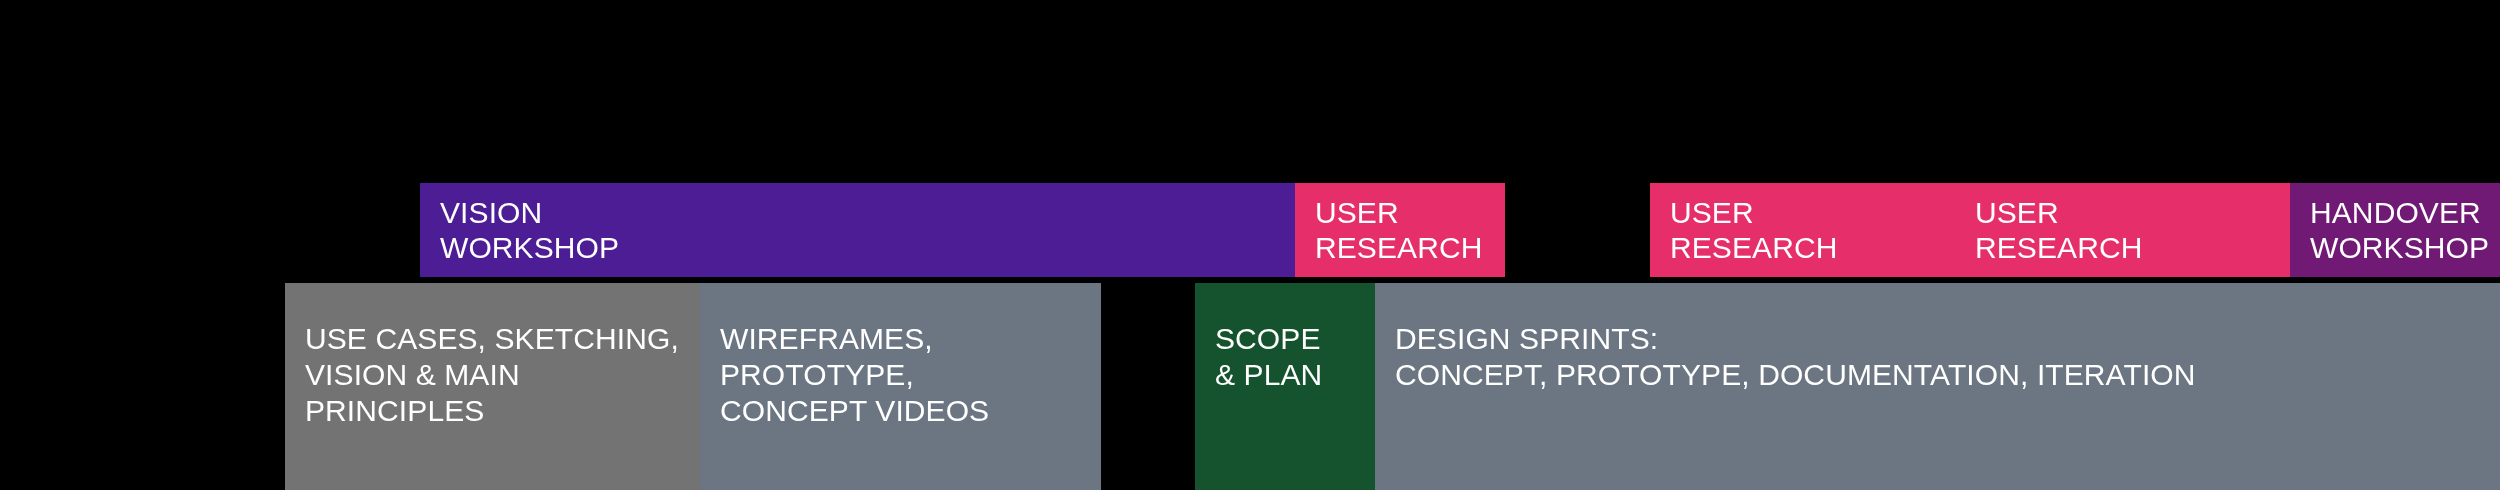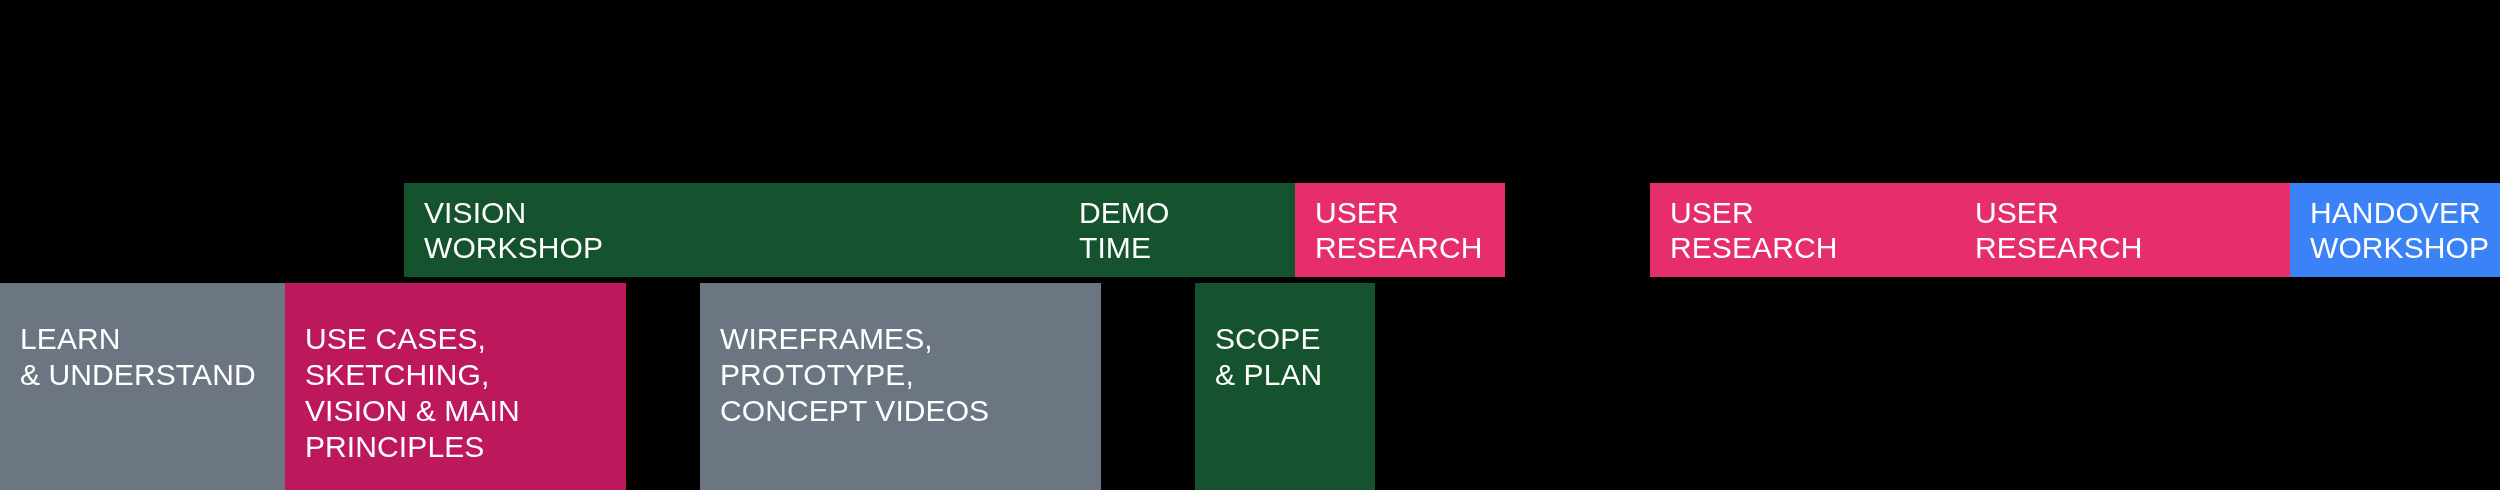--- a/index.html
+++ b/index.html
@@ -73,54 +73,52 @@
     white-space: pre-line;
     font-weight: 400;
   }
 </style>
 </head>
 <body>
 
 <div id="roadmap">
 
   <div class="milestone-row">
-      <div class="milestone" style="left: 404px; width: 926px; background: #14532d;">
+      <div class="milestone" style="left: 420px; width: 926px; background: #4c1d95;">
         <div class="milestone-label align-left">VISION
 WORKSHOP</div>
-        <div class="milestone-label align-right" style="left: 675px; right: auto;">DEMO
-TIME</div>
       </div>
       <div class="milestone" style="left: 1295px; width: 210px; background: rgb(230, 46, 107);">
         <div class="milestone-label align-left">USER
 RESEARCH</div>
       </div>
       <div class="milestone" style="left: 1650px; width: 640px; background: rgb(230, 46, 107);">
         <div class="milestone-label align-left">USER
 RESEARCH</div>
         <div class="milestone-label align-mid" style="left: 325px; right: auto;">USER
 RESEARCH</div>
       </div>
-      <div class="milestone" style="left: 2290px; width: 210px; background: #3b82f6;">
+      <div class="milestone" style="left: 2290px; width: 210px; background: #701a75;">
         <div class="milestone-label align-left">HANDOVER
 WORKSHOP</div>
       </div>
     </div>
 
   <div class="phase-row">
-      <div class="phase" style="left: 0px; width: 285px; background: rgb(107, 118, 130);">
-        <div class="phase-label">LEARN
-&amp; UNDERSTAND</div>
-      </div>
-      <div class="phase" style="left: 285px; width: 341px; background: #be185d;">
+      <div class="phase" style="left: 285px; width: 415px; background: #737373;">
         <div class="phase-label">USE CASES, SKETCHING,
 VISION &amp; MAIN PRINCIPLES</div>
       </div>
       <div class="phase" style="left: 700px; width: 401px; background: rgb(107, 118, 130);">
         <div class="phase-label">WIREFRAMES, PROTOTYPE,
 CONCEPT VIDEOS</div>
       </div>
       <div class="phase" style="left: 1195px; width: 180px; background: #14532d;">
         <div class="phase-label">SCOPE
 &amp; PLAN</div>
       </div>
+      <div class="phase" style="left: 1375px; width: 1125px; background: rgb(107, 118, 130);">
+        <div class="phase-label">DESIGN SPRINTS:
+CONCEPT, PROTOTYPE, DOCUMENTATION, ITERATION</div>
+      </div>
     </div>
 
 </div>
 
 </body></html>

